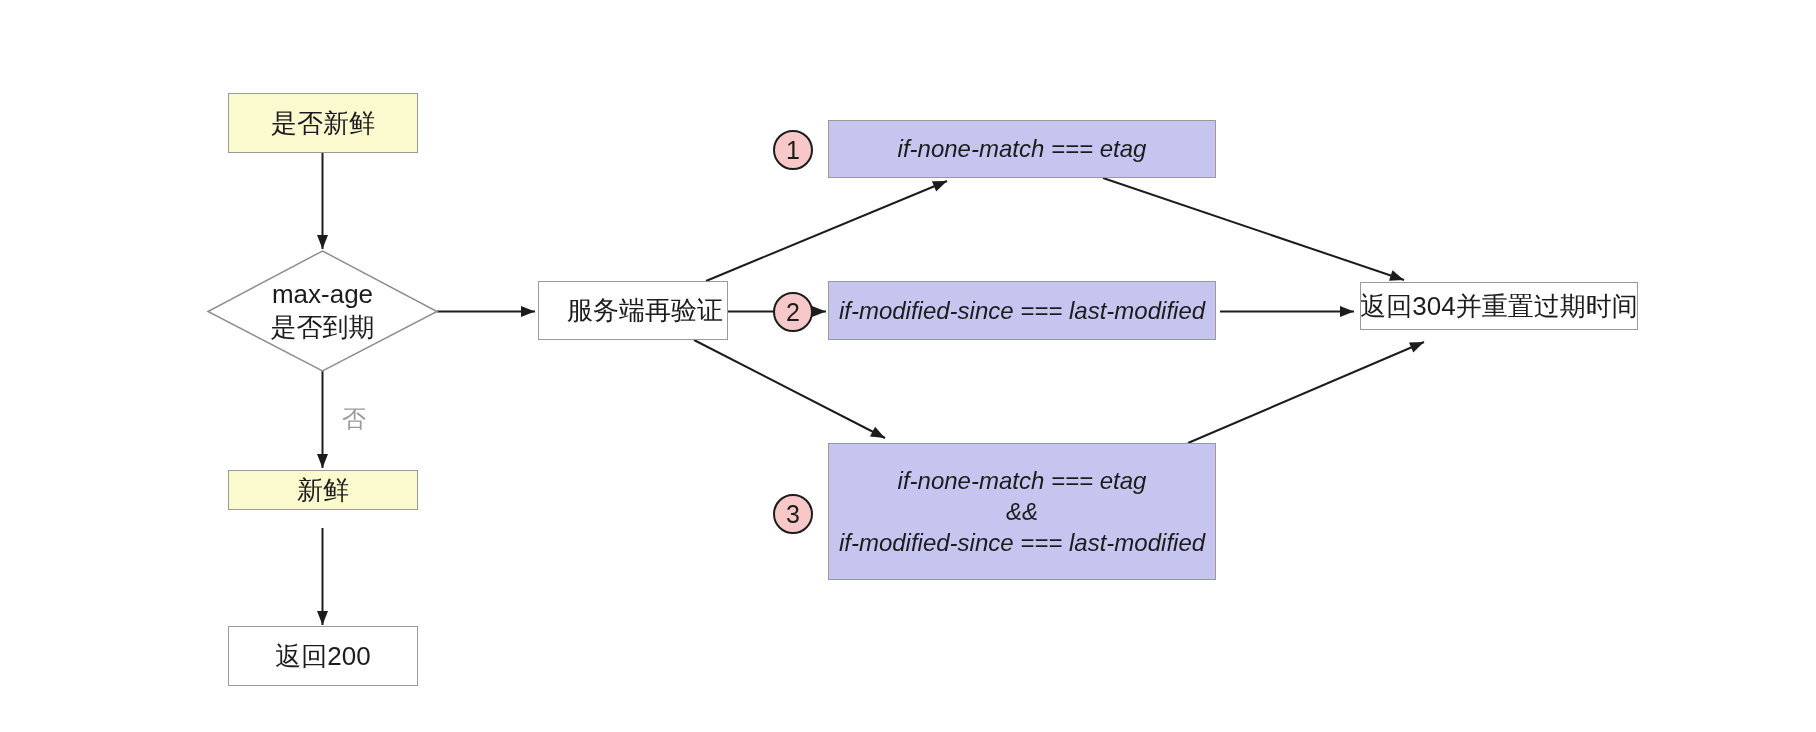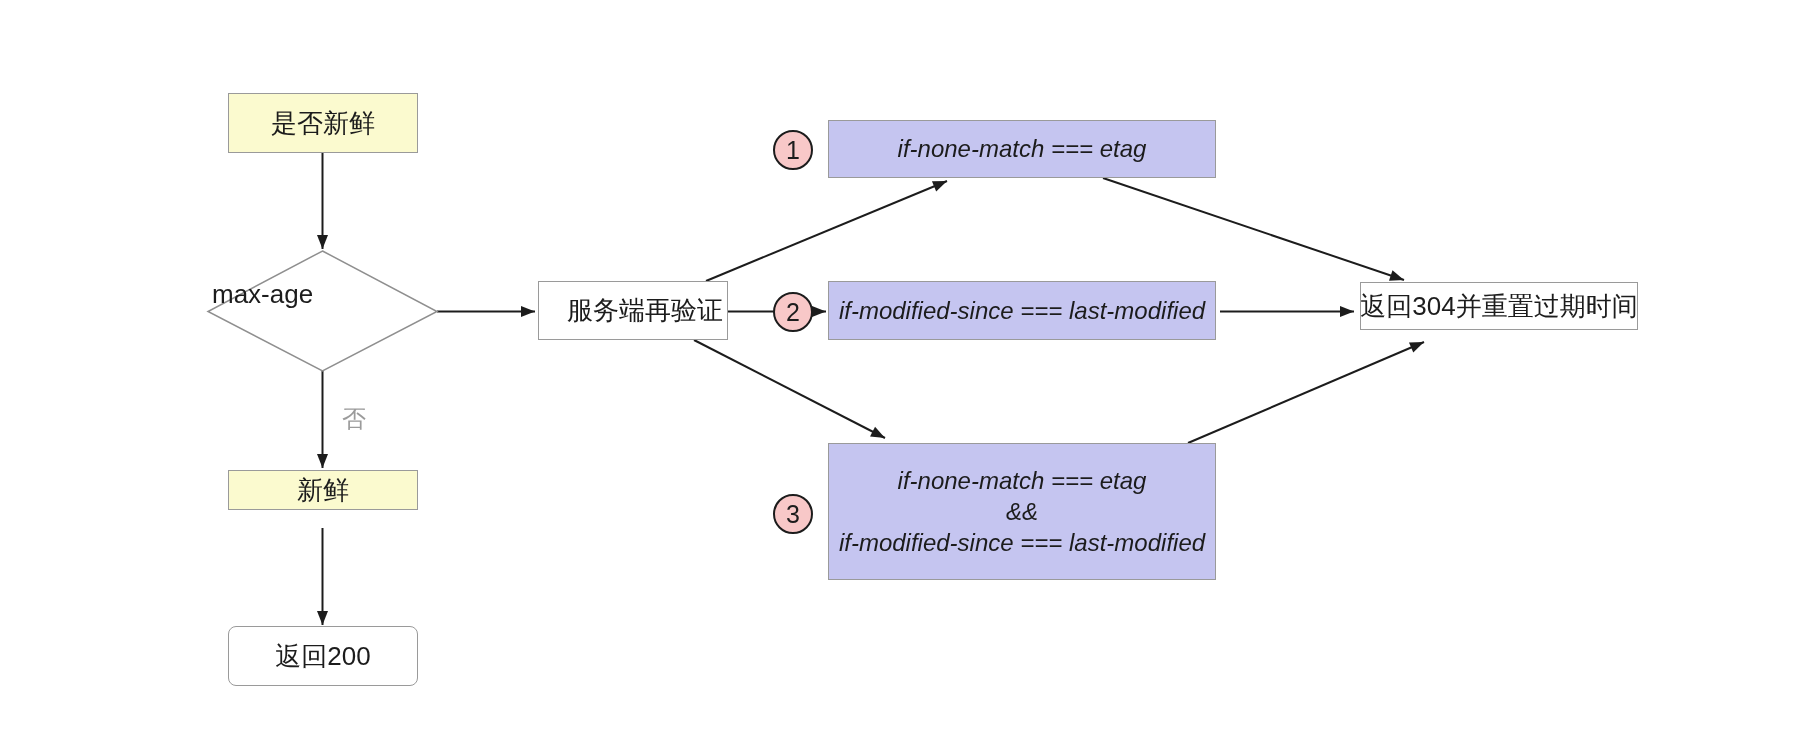--- a/index.html
+++ b/index.html
@@ -53,20 +53,21 @@
     align-items: center;
     justify-content: center;
     font-size: 25px;
     color: #1c1c1c;
   }
   .diamond-label {
     position: absolute;
     left: 212px;
     top: 250px;
     width: 221px;
+    text-align: center;
     font-size: 26px;
     line-height: 33px;
     color: var(--line-black, #1c1c1c);
   }
   .diamond-label div { white-space: nowrap; }
   .edge-label {
     position: absolute;
     left: 342px;
     top: 377px;
     font-size: 24px;
@@ -99,29 +100,30 @@
 
     <polygon points="322.5,223 437,283.5 322.5,343 208,283.5" fill="#ffffff" stroke="#8f8f8f" stroke-width="1.5"></polygon>
   </svg>
 
   <div class="node yellow" style="left:228px; top:65px; width:190px; height:60px;">
     <span>是否新鲜</span>
   </div>
 
   <div class="diamond-label">
     <div>max-age</div>
+    <div>是否到期</div>
   </div>
 
   <div class="edge-label">否</div>
 
   <div class="node yellow" style="left:228px; top:442px; width:190px; height:40px;">
     <span>新鲜</span>
   </div>
 
-  <div class="node" style="left:228px; top:598px; width:190px; height:60px;border-radius:8px;">
+  <div class="node" style="left:228px; top:598px; width:190px; height:60px;">
     <span>返回200</span>
   </div>
 
   <div class="node" style="left:538px; top:253px; width:190px; height:59px;padding-left:24px;">
     <span>服务端再验证</span>
   </div>
 
   <div class="badge" style="left:773px; top:102px;">
     <span>1</span>
   </div>

